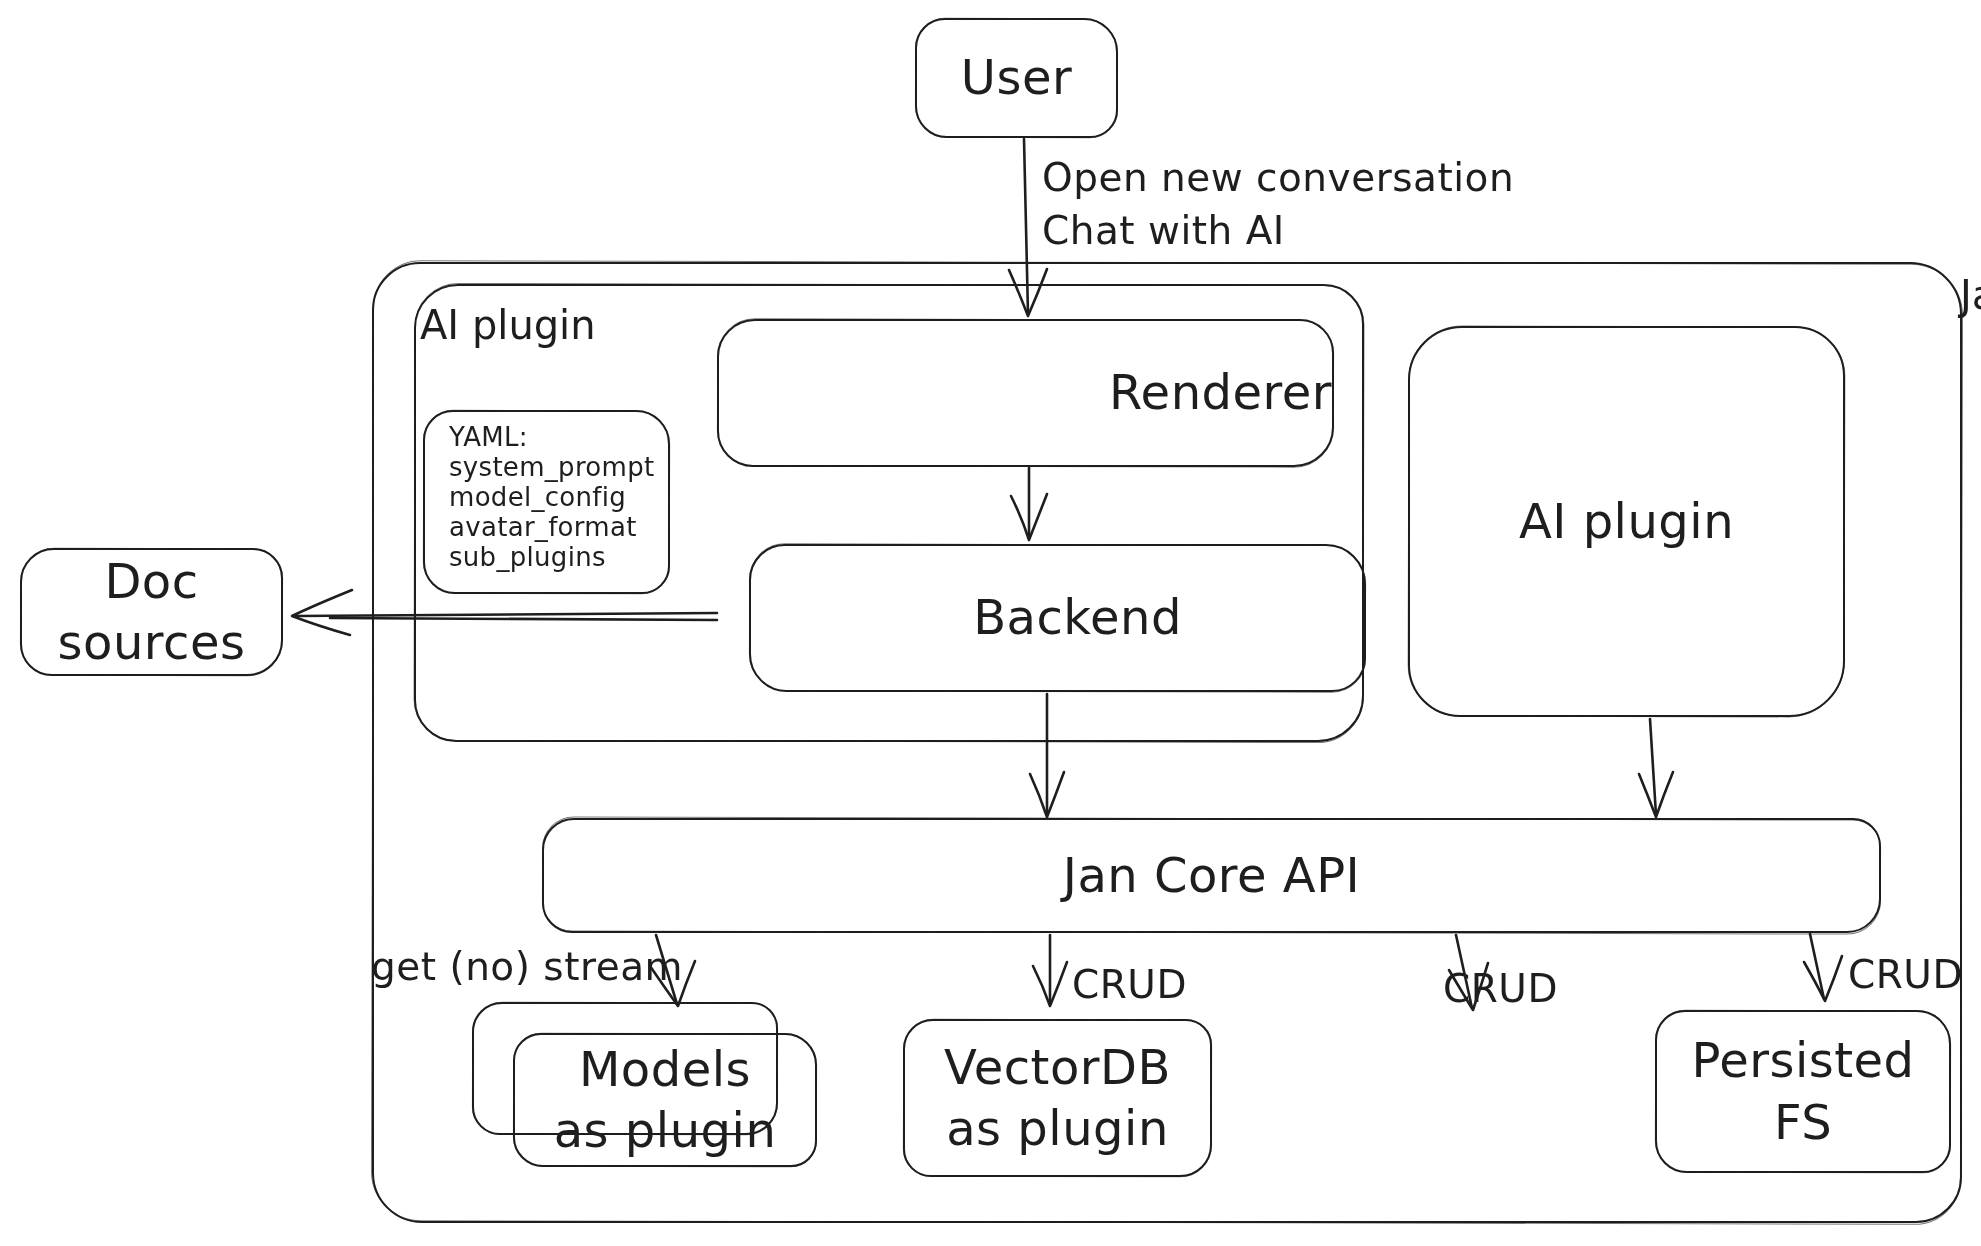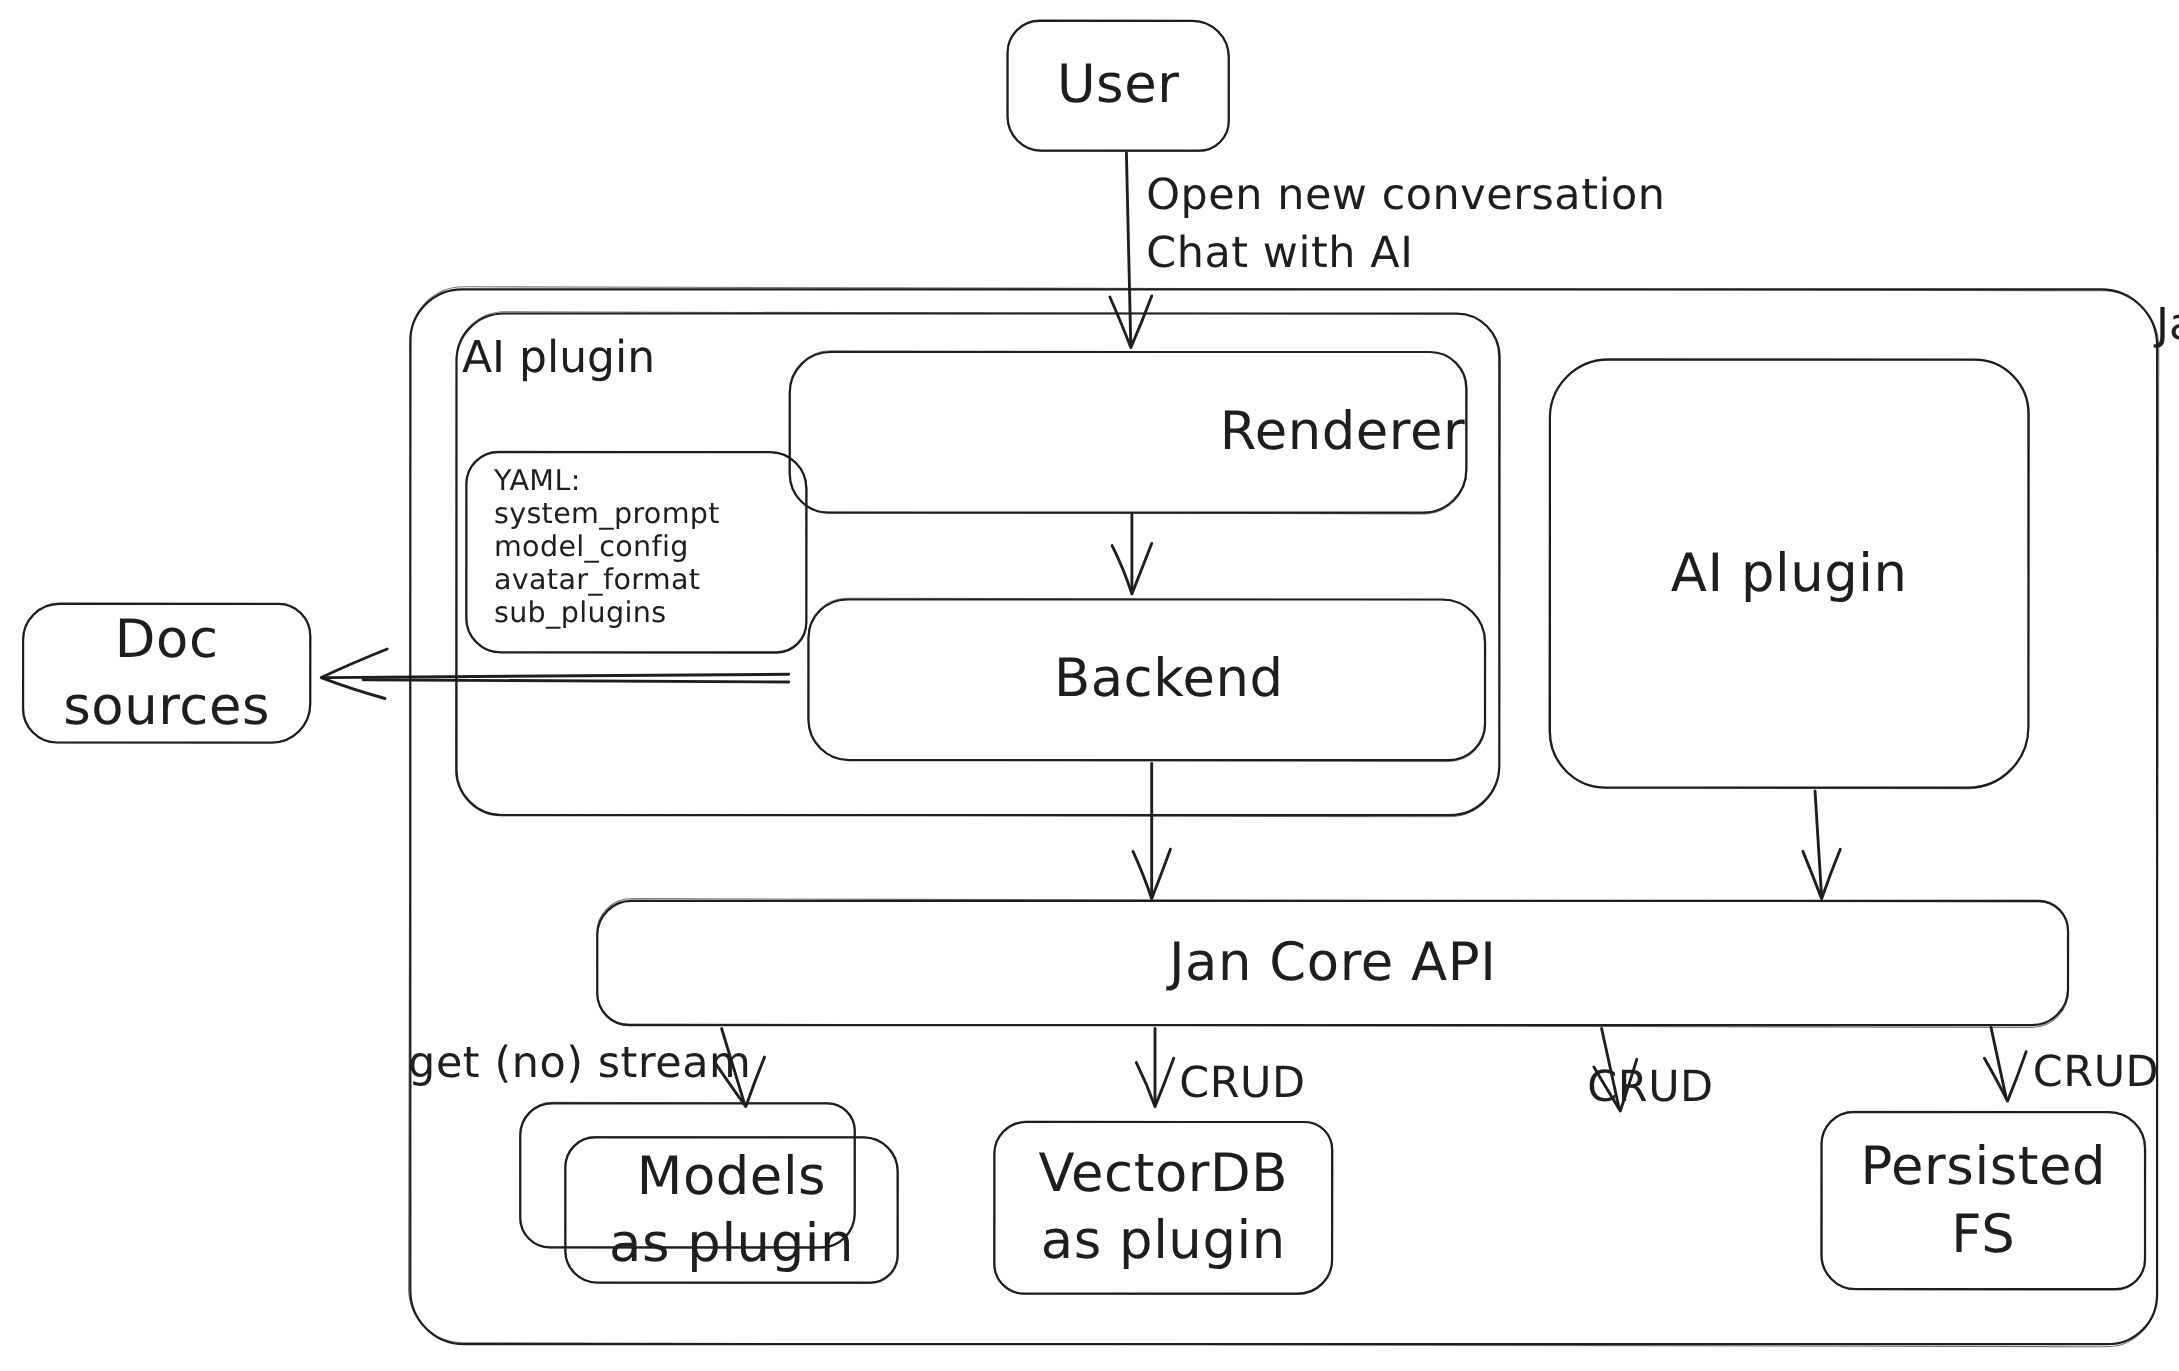--- a/index.html
+++ b/index.html
@@ -42,25 +42,25 @@
   <div class="corner-label" style="left:420px; top:302px;">AI plugin</div>
 
   <div class="box nodelabel" style="left:915px; top:18px; width:203px; height:120px; border-radius:30px 34px 28px 32px;">
     <span>User</span>
   </div>
 
   <div class="box nodelabel" style="left:717px; top:319px; width:617px; height:148px; border-radius:38px 34px 40px 36px;justify-content:flex-end;">
     <span>Renderer</span>
   </div>
 
-  <div class="box nodelabel" style="left:734px; top:544px; width:617px; height:148px; border-radius:36px 40px 34px 38px;padding-left:40px;">
+  <div class="box nodelabel" style="left:749px; top:544px; width:617px; height:148px; border-radius:36px 40px 34px 38px;padding-left:40px;">
     <span>Backend</span>
   </div>
 
-  <div class="box" style="left:423px; top:410px; width:311px; height:184px; border-radius:30px 34px 28px 32px; justify-content:flex-start; align-items:flex-start; padding:10px 0 2px 24px;">
+  <div class="box" style="left:423px; top:410px; width:247px; height:184px; border-radius:30px 34px 28px 32px; justify-content:flex-start; align-items:flex-start; padding:10px 0 2px 24px;">
     <div class="yaml-lines">
       <div>YAML:</div>
       <div>system_prompt</div>
       <div>model_config</div>
       <div>avatar_format</div>
       <div>sub_plugins</div>
     </div>
   </div>
 
   <div class="box nodelabel" style="left:20px; top:548px; width:263px; height:128px; border-radius:34px 30px 36px 32px;">

